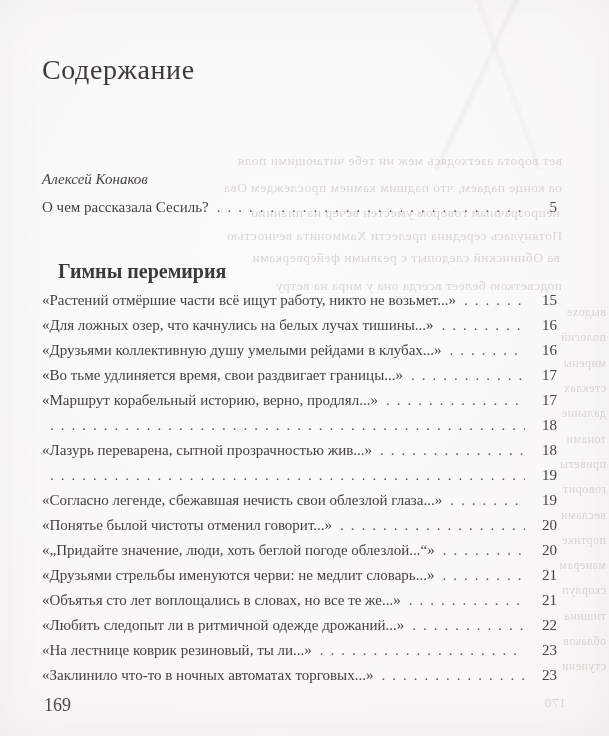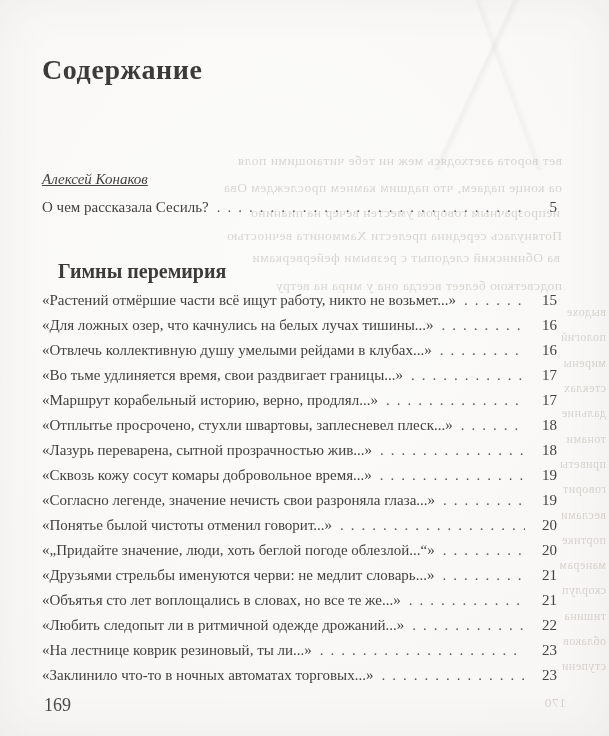--- a/index.html
+++ b/index.html
@@ -37,33 +37,32 @@
     font-size: 13.5px;
     white-space: nowrap;
     overflow: hidden;
     letter-spacing: 0.5px;
   }
   .bleed.small { font-size: 12px; }
 
   .page-title {
     position: absolute; left: 42px; top: 54px;
     margin: 0;
-    font-size: 28px; font-weight: 700;
+    font-size: 28px; font-weight: 400;
     letter-spacing: 0.6px;
     color: #3d3b37;
   }
 
   .intro { position: absolute; left: 42px; top: 171px; width: 515px; }
   .author-name {
     font-style: italic;
     font-size: 15px;
     display: block;
     margin-bottom: 7px;
     color: #45433f;
-    text-decoration: underline;
   }
 
   .section-heading {
     position: absolute; left: 42px; top: 244px;
     margin: 16px;
     font-size: 20px; font-weight: 700;
     color: #3d3b37;
   }
 
   .toc-list { position: absolute; left: 42px; top: 288px; width: 515px; }
@@ -147,57 +146,55 @@
     <span class="toc-page">15</span>
   </div>
 
   <div class="toc-row">
     <span class="toc-title">«Для ложных озер, что качнулись на белых лучах тишины...»</span>
     <span class="dots">................................................................................</span>
     <span class="toc-page">16</span>
   </div>
 
   <div class="toc-row">
-    <span class="toc-title">«Отвлечь коллективную душу умелыми рейдами в клубах...»</span>
+    <span class="toc-title">«Друзьями коллективную душу умелыми рейдами в клубах...»</span>
     <span class="dots">................................................................................</span>
     <span class="toc-page">16</span>
   </div>
 
   <div class="toc-row">
     <span class="toc-title">«Во тьме удлиняется время, свои раздвигает границы...»</span>
     <span class="dots">................................................................................</span>
     <span class="toc-page">17</span>
   </div>
 
   <div class="toc-row">
     <span class="toc-title">«Маршрут корабельный историю, верно, продлял...»</span>
     <span class="dots">................................................................................</span>
     <span class="toc-page">17</span>
   </div>
 
   <div class="toc-row">
-    <span class="toc-title">«Отплытье просрочено, стухли швартовы, заплесневел плеск...»</span>
     <span class="dots">................................................................................</span>
     <span class="toc-page">18</span>
   </div>
 
   <div class="toc-row">
     <span class="toc-title">«Лазурь переварена, сытной прозрачностью жив...»</span>
     <span class="dots">................................................................................</span>
     <span class="toc-page">18</span>
   </div>
 
   <div class="toc-row">
-    <span class="toc-title">«Сквозь кожу сосут комары добровольное время...»</span>
     <span class="dots">................................................................................</span>
     <span class="toc-page">19</span>
   </div>
 
   <div class="toc-row">
-    <span class="toc-title">«Согласно легенде, значение нечисть свои разроняла глаза...»</span>
+    <span class="toc-title">«Согласно легенде, сбежавшая нечисть свои облезлой глаза...»</span>
     <span class="dots">................................................................................</span>
     <span class="toc-page">19</span>
   </div>
 
   <div class="toc-row">
     <span class="toc-title">«Понятье былой чистоты отменил говорит...»</span>
     <span class="dots">................................................................................</span>
     <span class="toc-page">20</span>
   </div>
 

